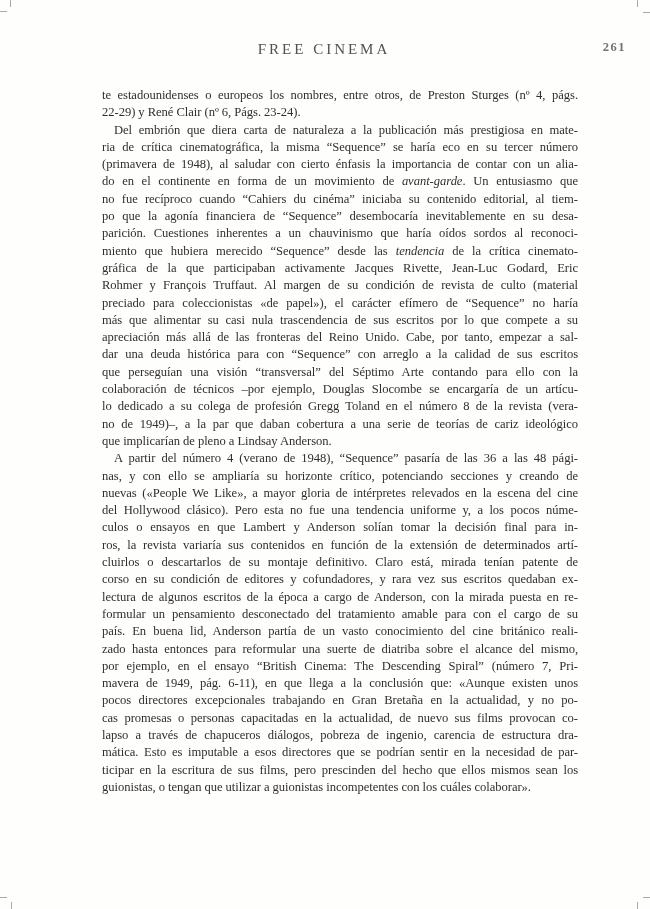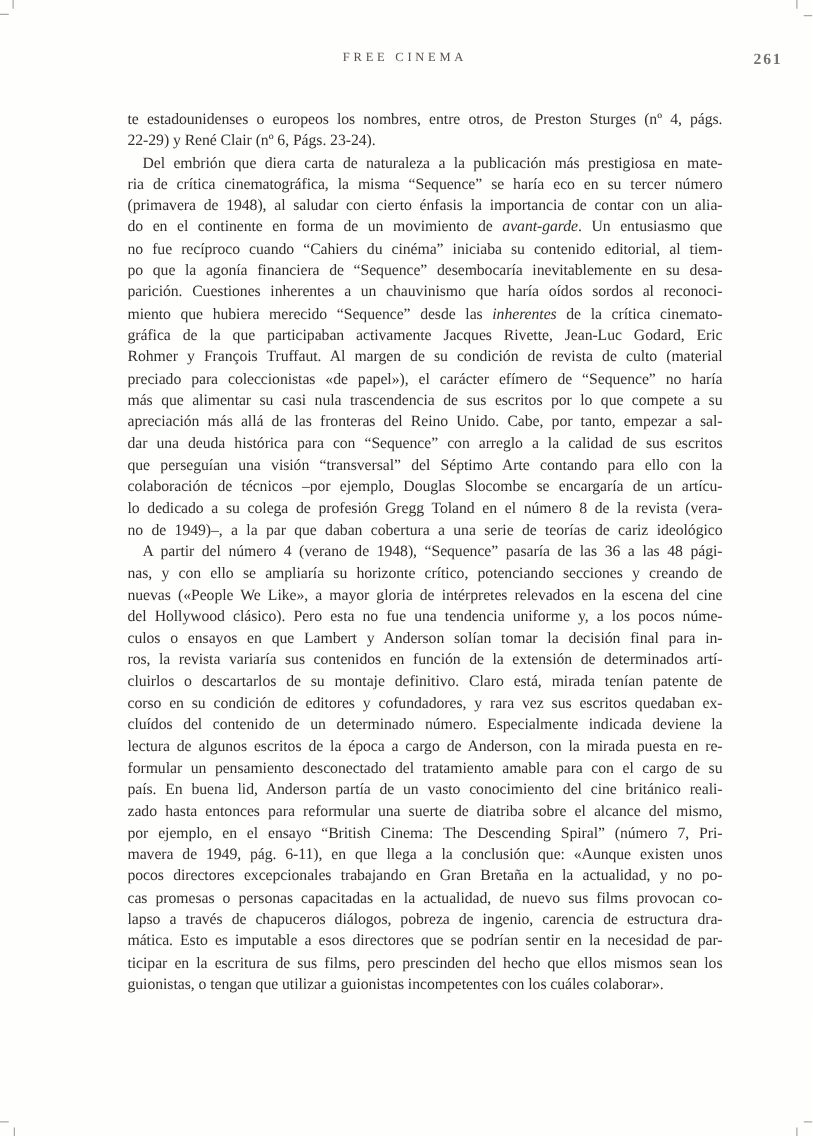--- a/index.html
+++ b/index.html
@@ -32,21 +32,21 @@
   
   .running-header {
     position: absolute;
     top: 41px;
     left: 86px;
     width: 476px;
   }
   .header-title {
     display: block;
     text-align: center;
-    font-size: 10px;
+    font-size: 15px;
     letter-spacing: 3px;
     color: #55504a;
   }
   .page-number {
     position: absolute;
     top: 40px;
     right: 24px;
     font-size: 12.5px;
     font-weight: 700;
     letter-spacing: 1.5px;
@@ -101,42 +101,42 @@
         <div class="line para-end">22-29) y René Clair (nº 6, Págs. 23-24).</div>
       </div>
       <div class="paragraph">
         <div class="line indent">Del embrión que diera carta de naturaleza a la publicación más prestigiosa en mate-</div>
         <div class="line">ria de crítica cinematográfica, la misma “Sequence” se haría eco en su tercer número</div>
         <div class="line">(primavera de 1948), al saludar con cierto énfasis la importancia de contar con un alia-</div>
         <div class="line"><span>do en el continente en forma de un movimiento de </span><span class="it">avant-garde</span><span>. Un entusiasmo que</span></div>
         <div class="line">no fue recíproco cuando “Cahiers du cinéma” iniciaba su contenido editorial, al tiem-</div>
         <div class="line">po que la agonía financiera de “Sequence” desembocaría inevitablemente en su desa-</div>
         <div class="line">parición. Cuestiones inherentes a un chauvinismo que haría oídos sordos al reconoci-</div>
-        <div class="line"><span>miento que hubiera merecido “Sequence” desde las </span><span class="it">inherentes</span><span> de la crítica cinemato-</span></div>
+        <div class="line"><span>miento que hubiera merecido “Sequence” desde las </span><span class="it">tendencia</span><span> de la crítica cinemato-</span></div>
         <div class="line">gráfica de la que participaban activamente Jacques Rivette, Jean-Luc Godard, Eric</div>
         <div class="line">Rohmer y François Truffaut. Al margen de su condición de revista de culto (material</div>
         <div class="line">preciado para coleccionistas «de papel»), el carácter efímero de “Sequence” no haría</div>
         <div class="line">más que alimentar su casi nula trascendencia de sus escritos por lo que compete a su</div>
         <div class="line">apreciación más allá de las fronteras del Reino Unido. Cabe, por tanto, empezar a sal-</div>
         <div class="line">dar una deuda histórica para con “Sequence” con arreglo a la calidad de sus escritos</div>
         <div class="line">que perseguían una visión “transversal” del Séptimo Arte contando para ello con la</div>
         <div class="line">colaboración de técnicos –por ejemplo, Douglas Slocombe se encargaría de un artícu-</div>
         <div class="line">lo dedicado a su colega de profesión Gregg Toland en el número 8 de la revista (vera-</div>
         <div class="line">no de 1949)–, a la par que daban cobertura a una serie de teorías de cariz ideológico</div>
+        <div class="line para-end">que implicarían de pleno a Lindsay Anderson.</div>
       </div>
       <div class="paragraph">
         <div class="line indent">A partir del número 4 (verano de 1948), “Sequence” pasaría de las 36 a las 48 pági-</div>
         <div class="line">nas, y con ello se ampliaría su horizonte crítico, potenciando secciones y creando de</div>
         <div class="line">nuevas («People We Like», a mayor gloria de intérpretes relevados en la escena del cine</div>
         <div class="line">del Hollywood clásico). Pero esta no fue una tendencia uniforme y, a los pocos núme-</div>
         <div class="line">culos o ensayos en que Lambert y Anderson solían tomar la decisión final para in-</div>
         <div class="line">ros, la revista variaría sus contenidos en función de la extensión de determinados artí-</div>
         <div class="line">cluirlos o descartarlos de su montaje definitivo. Claro está, mirada tenían patente de</div>
         <div class="line">corso en su condición de editores y cofundadores, y rara vez sus escritos quedaban ex-</div>
-        <div class="line">cluídos del contenido de un determinado número. Especialmente indicada deviene la</div>
         <div class="line">lectura de algunos escritos de la época a cargo de Anderson, con la mirada puesta en re-</div>
         <div class="line">formular un pensamiento desconectado del tratamiento amable para con el cargo de su</div>
         <div class="line">país. En buena lid, Anderson partía de un vasto conocimiento del cine británico reali-</div>
         <div class="line">zado hasta entonces para reformular una suerte de diatriba sobre el alcance del mismo,</div>
         <div class="line">por ejemplo, en el ensayo “British Cinema: The Descending Spiral” (número 7, Pri-</div>
         <div class="line">mavera de 1949, pág. 6-11), en que llega a la conclusión que: «Aunque existen unos</div>
         <div class="line">pocos directores excepcionales trabajando en Gran Bretaña en la actualidad, y no po-</div>
         <div class="line">cas promesas o personas capacitadas en la actualidad, de nuevo sus films provocan co-</div>
         <div class="line">lapso a través de chapuceros diálogos, pobreza de ingenio, carencia de estructura dra-</div>
         <div class="line">mática. Esto es imputable a esos directores que se podrían sentir en la necesidad de par-</div>

